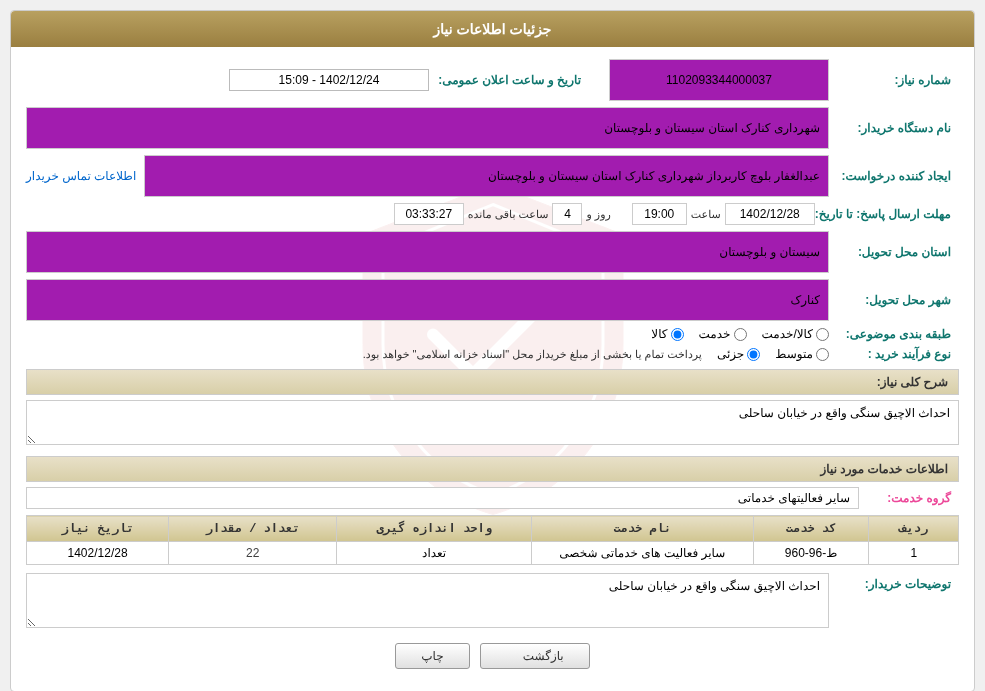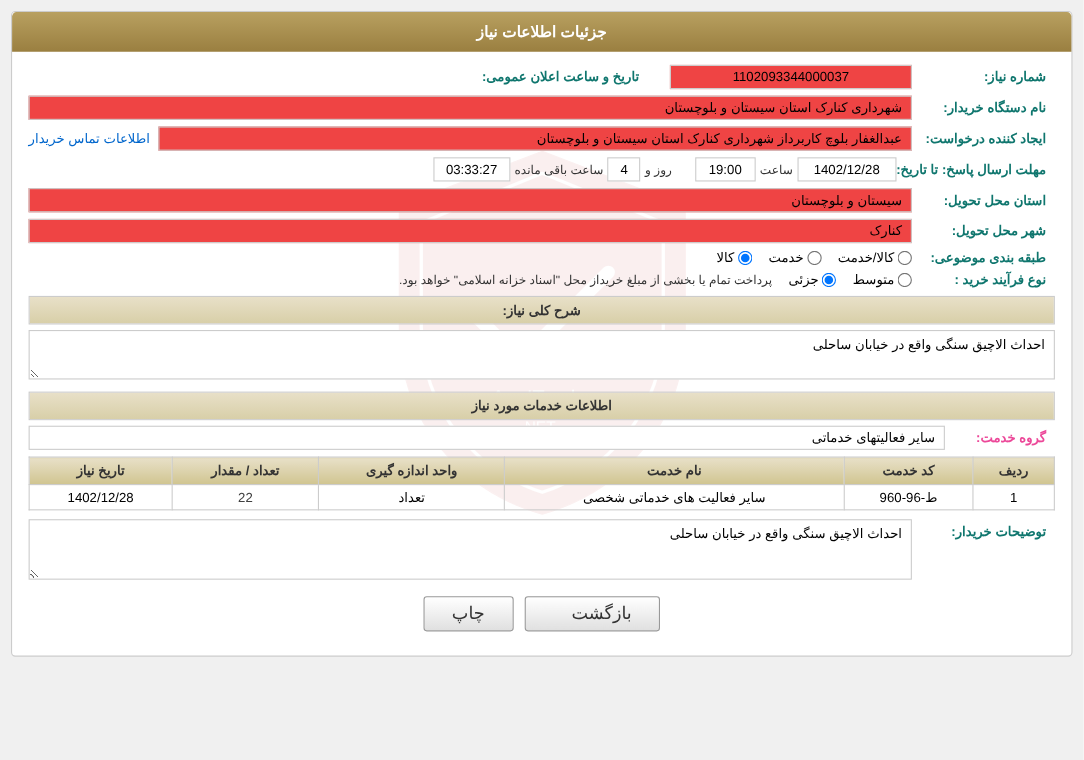--- a/index.html
+++ b/index.html
@@ -41,22 +41,22 @@
     .info-label {
       color: #0f766e;
       font-weight: bold;
       min-width: 130px;
       text-align: right;
       padding-right: 8px;
       white-space: nowrap;
     }
     .info-value {
       border: 1px solid #ccc;
-      background: #ef4444;
-      padding: 3px 8px;
+      background: #a21caf;
+      padding: 13px 8px;
       min-height: 22px;
       flex: 1;
       text-align: right;
     }
     .info-value.inline-date {
       background: #fff;
       border: 1px solid #bbb;
       padding: 3px 8px;
       min-width: 160px;
     }
@@ -83,21 +83,21 @@
       cursor: pointer;
       text-decoration: none;
     }
     .section-header {
       background: linear-gradient(to bottom, #e8e0c8, #d8cfa8);
       border: 1px solid #ccc;
       padding: 5px 10px;
       font-weight: bold;
       color: #333;
       margin: 8px 0 5px 0;
-      text-align: center;
+      text-align: right;
     }
     .textarea-field {
       width: 100%;
       border: 1px solid #ccc;
       padding: 5px 8px;
       min-height: 45px;
       background: #fff;
       text-align: right;
       resize: vertical;
       font-family: Tahoma, Arial, sans-serif;
@@ -132,24 +132,25 @@
     }
     
     .data-table {
       width: 100%;
       border-collapse: collapse;
       margin-top: 5px;
     }
     .data-table th {
       background: linear-gradient(to bottom, #e8e0c8, #d0c590);
       border: 1px solid #ccc;
-      padding: 5px 8px;
+      padding: 5px 22px;
       text-align: center;
       font-weight: bold;
       color: #333;
+      font-family: Liberation Mono, monospace;
     }
     .data-table td {
       border: 1px solid #ccc;
       padding: 4px 8px;
       text-align: center;
     }
     .data-table tr:nth-child(even) td { background: #fafafa; }
     .data-table .link-cell { color: #404040; cursor: pointer; }
     .btn-row {
       display: flex;
@@ -157,21 +158,21 @@
       gap: 10px;
       margin-top: 15px;
       padding-bottom: 10px;
     }
     .btn {
       padding: 5px 25px;
       border: 1px solid #999;
       cursor: pointer;
       border-radius: 3px;
       font-family: Tahoma, Arial, sans-serif;
-      font-size: 16px;
+      font-size: 12px;
     }
     .btn-print {
       background: linear-gradient(to bottom, #ffffff, #e0e0e0);
       color: #333;
     }
     .btn-back {
       background: linear-gradient(to bottom, #ffffff, #e0e0e0);
       color: #333;
       padding-left: 42px;
     }
@@ -234,20 +235,21 @@
         <span>جزئیات اطلاعات نیاز</span>
       </div>
 
       <div class="card-body">
 
         <div class="info-row">
           <span class="info-label">شماره نیاز:</span>
           <div class="info-value" style="max-width:220px; text-align:center;">1102093344000037</div>
           <span style="width:20px;"></span>
           <span class="info-label" style="min-width:160px;">تاریخ و ساعت اعلان عمومی:</span>
+          <div class="info-value inline-date" style="max-width:200px; text-align:center;">1402/12/24 - 15:09</div>
         </div>
 
         <div class="info-row">
           <span class="info-label">نام دستگاه خریدار:</span>
           <div class="info-value">شهرداری کنارک استان سیستان و بلوچستان</div>
         </div>
 
         <div class="info-row">
           <span class="info-label">ایجاد کننده درخواست:</span>
           <div class="info-value">عبدالغفار بلوچ کاربرداز شهرداری کنارک استان سیستان و بلوچستان</div>

